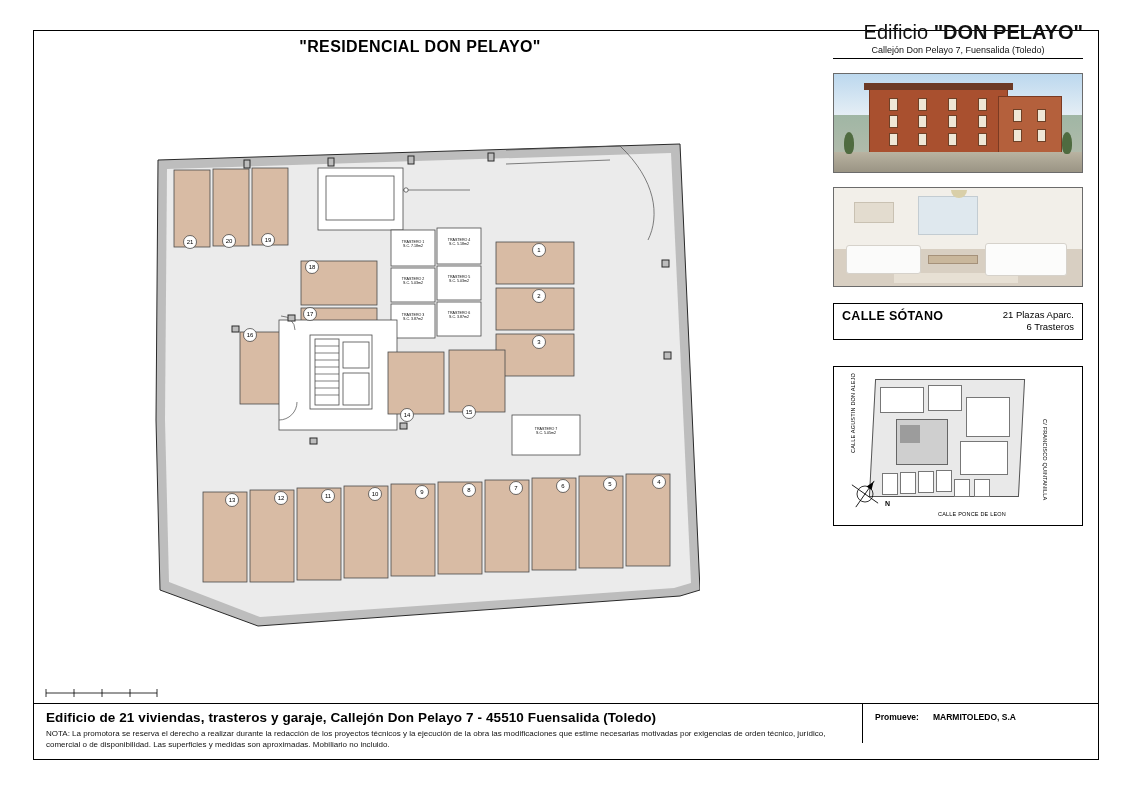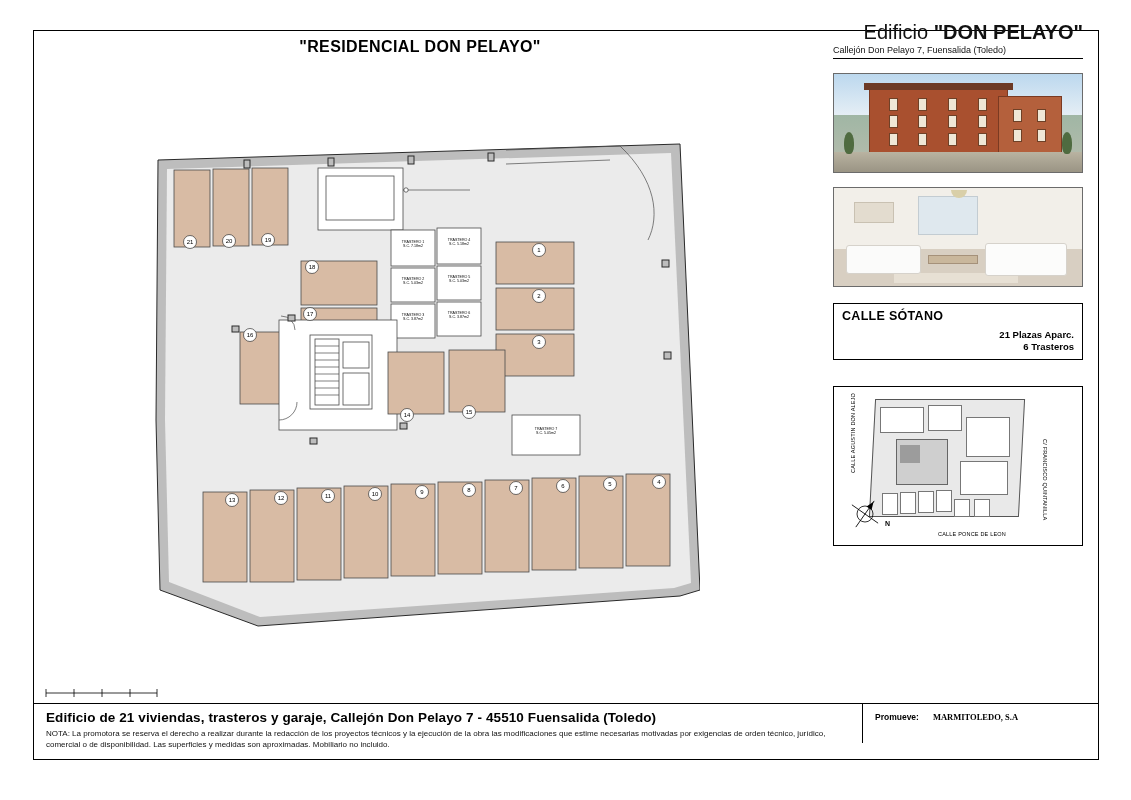--- a/index.html
+++ b/index.html
@@ -44,21 +44,21 @@
   .bld-title {
     text-align: right;
     font-size: 20px;
     color: #111;
     line-height: 1.05;
   }
   .bld-title .b {
     font-weight: bold;
   }
   .bld-sub {
-    text-align: left;
+    text-align: center;
     font-size: 9px;
     color: #111;
     margin-top: 2px;
     padding-bottom: 3px;
     border-bottom: 1px solid #000;
   }
 
   .photo {
     margin-top: 14px;
     width: 250px;
@@ -118,21 +118,21 @@
     display: flex;
     align-items: flex-start;
     justify-content: space-between;
   }
   .planta-name {
     font-size: 12.5px;
     font-weight: bold;
     letter-spacing: 0.3px;
     color: #000;
   }
-  .planta-counts { text-align: right; font-size: 9.5px; font-weight: bold; color:#000; line-height:1.25;margin-top:20px; }
+  .planta-counts { text-align: right; font-size: 9.5px; font-weight: normal; color:#000; line-height:1.25; }
 
   
   .sitmap {
     margin-top: 26px;
     width: 250px; height: 160px;
     border: 1px solid #000;
     position: relative;
     background: #fff;
     overflow: hidden;
   }
@@ -185,21 +185,21 @@
   .footer-note {
     margin-top: 4px; font-size: 8px; color: #111; line-height: 1.35;
   }
   .footer-right {
     flex: 1;
     padding: 8px 0 0 12px;
     font-size: 8.5px; color:#000;
   }
   .footer-right .row { display:flex; gap: 14px; }
   .footer-right .lbl { font-weight: bold; }
-  .footer-right .val { font-weight: bold; font-family: Liberation Serif, serif; }
+  .footer-right .val { font-weight: bold; }
 
   .tras-label {
     position: absolute;
     font-size: 3.6px;
     line-height: 1.25;
     text-align: center;
     color: #000;
     width: 36px;
     pointer-events: none;
   }

